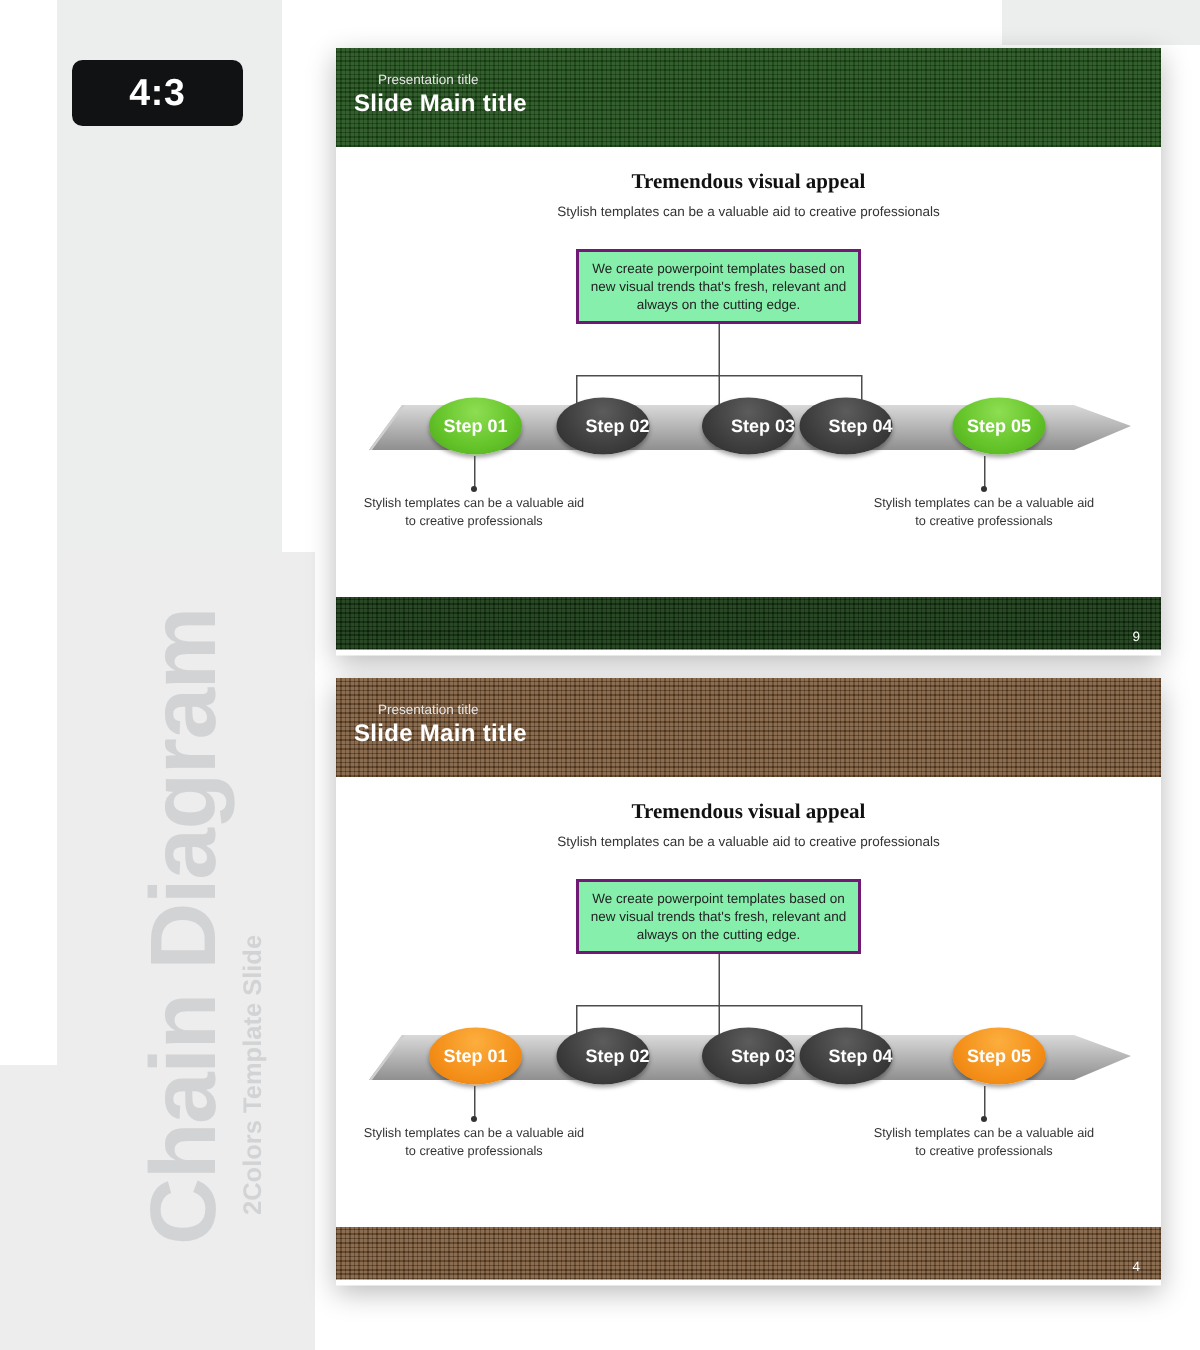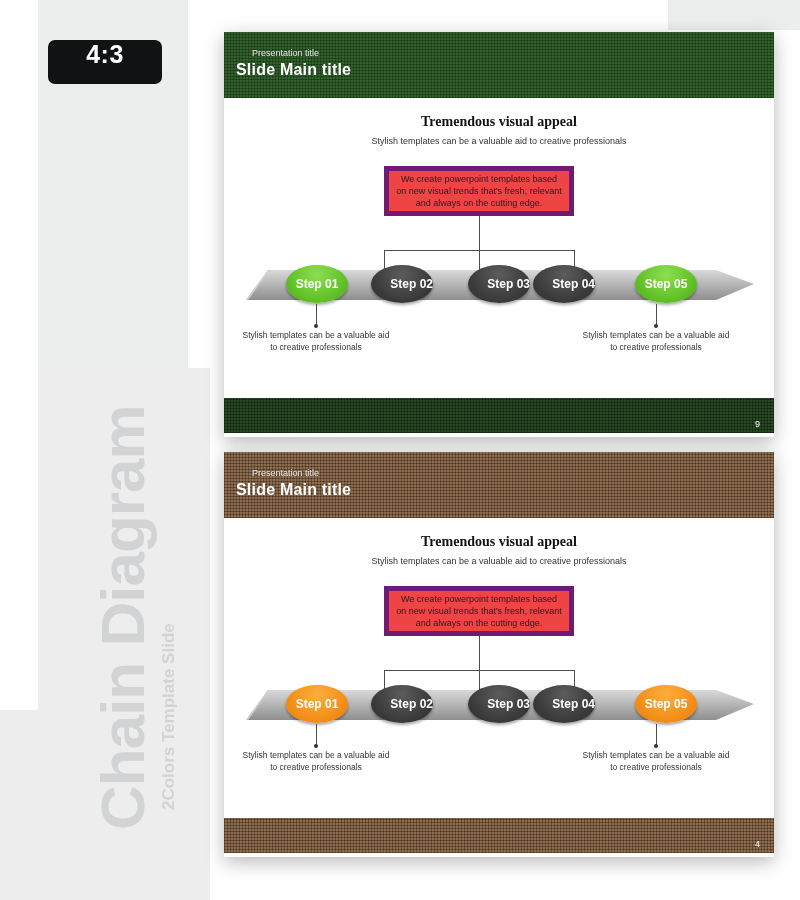--- a/index.html
+++ b/index.html
@@ -65,20 +65,21 @@
   }
 
   
   #ratio-badge {
     position: absolute;
     left: 48px; top: 40px;
     width: 114px; height: 44px;
     background: #111214;
     border-radius: 7px;
     display: flex;
+    align-items: center;
     justify-content: center;
     color: #ffffff;
     font-size: 25px;
     font-weight: bold;
     letter-spacing: 0.5px;
   }
 
   
   .vtext-wrap {
     position: absolute;
@@ -199,22 +200,22 @@
     font-size: 9px;
     color: #333333;
     line-height: 1.35;
   }
   .content-box {
     position: absolute;
     top: 68px;
     left: 160px;
     width: 190px;
     height: 50px;
-    border: 5px solid #701a75;
-    background: #ef4444;
+    border: 2px solid #701a75;
+    background: #86efac;
     display: flex;
     align-items: center;
     justify-content: center;
     text-align: center;
     font-size: 9px;
     color: #222222;
     line-height: 1.35;
     padding: 0 6px;
     box-sizing: border-box;
   }

